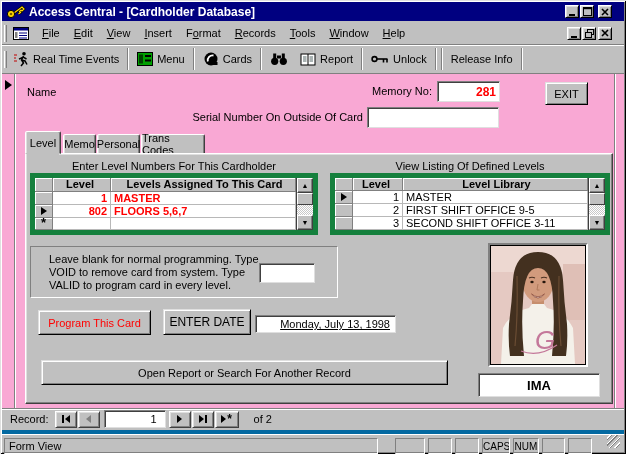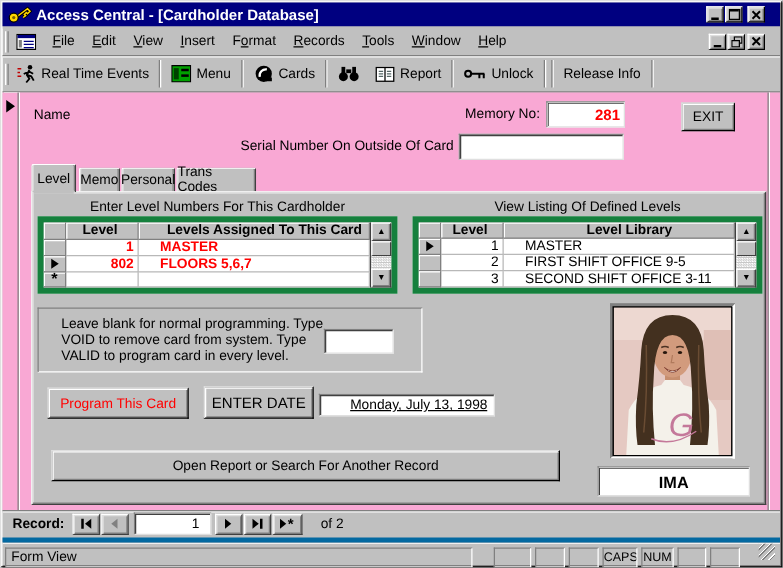--- a/index.html
+++ b/index.html
@@ -76,21 +76,21 @@
   
   .sheet{display:flex;border:5px solid #15803d;background:#fff;}
   .grid{flex:1;display:flex;flex-direction:column;}
   .row{display:flex;height:15px;}
   .row.hdr{height:17px;}
   .cell{border-right:1px solid #b8b8b8;border-bottom:1px solid #b8b8b8;overflow:hidden;white-space:nowrap;display:flex;align-items:center;}
   .cell.sil{background:#c0c0c0;border-right:1px solid #808080;border-bottom:1px solid #808080;box-shadow:inset 1px 1px 0 #fff;}
   .hdr .cell{background:#c0c0c0;font-weight:bold;justify-content:center;border-right:1px solid #808080;border-bottom:1px solid #808080;box-shadow:inset 1px 1px 0 #fff;}
   .c-sel{width:18px;flex:none;justify-content:center;}
   .c-lvl{width:58px;flex:none;justify-content:flex-end;padding-right:3px;}
-  .c-nm{flex:1;padding-left:17px;}
+  .c-nm{flex:1;padding-left:3px;}
   .redrow .cell{color:#f00;font-weight:bold;}
   #sheet-left{left:28px;top:99px;width:288px;height:62px;}
   #sheet-right{left:328px;top:99px;width:280px;height:62px;}
   #sheet-right .c-lvl{width:50px;}
   .vscroll{width:17px;flex:none;display:flex;flex-direction:column;border-left:1px solid #404040;}
   .sarrow{height:15px;background:#c0c0c0;border:1px solid;border-color:#fff #404040 #404040 #fff;box-shadow:inset -1px -1px 0 #808080;
      display:flex;align-items:center;justify-content:center;font-size:7px;flex:none;}
   .sthumb{height:12px;background:#c0c0c0;border:1px solid;border-color:#fff #404040 #404040 #fff;flex:none;}
   .strack{flex:1;background-image:conic-gradient(#fff 25%, #c8c8c8 0 50%, #fff 0 75%, #c8c8c8 0);background-size:2px 2px;}
   .rowtri{width:0;height:0;border-left:6px solid #000;border-top:4px solid transparent;border-bottom:4px solid transparent;}
@@ -108,21 +108,21 @@
   #date-field input{text-align:right;padding-right:5px;text-decoration:underline;}
   #makeid-btn{left:416px;top:222px;width:55px;height:25px;}
   #openreport-btn{left:39px;top:286px;width:407px;height:25px;}
   #photo-frame{left:486px;top:169px;width:100px;height:124px;border:2px solid;border-color:#808080 #fff #fff #808080;background:#000;padding:1px;}
   #photo-frame svg{display:block;}
   #ima-field{left:476px;top:299px;width:122px;height:24px;}
   #ima-field input{text-align:center;font-weight:bold;font-size:13px;}
 
   
   .recnav{left:2px;top:408px;width:622px;height:21px;display:flex;align-items:center;border-top:1px solid #808080;box-shadow:inset 0 1px 0 #fff;padding-left:8px;}
-  .recnav .rlabel{margin-right:6px;font-weight:bold;}
+  .recnav .rlabel{margin-right:6px;}
   .navbtn{width:22px;height:17px;background:#c0c0c0;border:1px solid;border-color:#fff #404040 #404040 #fff;
     box-shadow:inset 1px 1px 0 #dfdfdf, inset -1px -1px 0 #808080;
     display:flex;align-items:center;justify-content:center;gap:1px;margin-right:1px;flex:none;}
   .navbtn .bar{width:2px;height:8px;background:#000;}
   .tri-l{width:0;height:0;border-right:5px solid #000;border-top:4px solid transparent;border-bottom:4px solid transparent;}
   .tri-r{width:0;height:0;border-left:5px solid #000;border-top:4px solid transparent;border-bottom:4px solid transparent;}
   .navbtn.dis .tri-l{border-right-color:#808080;}
   .navbtn .star{font-weight:bold;font-size:12px;line-height:6px;}
   #rec-box{width:62px;height:18px;margin:0 3px;}
   #rec-box input{text-align:right;padding-right:8px;}

